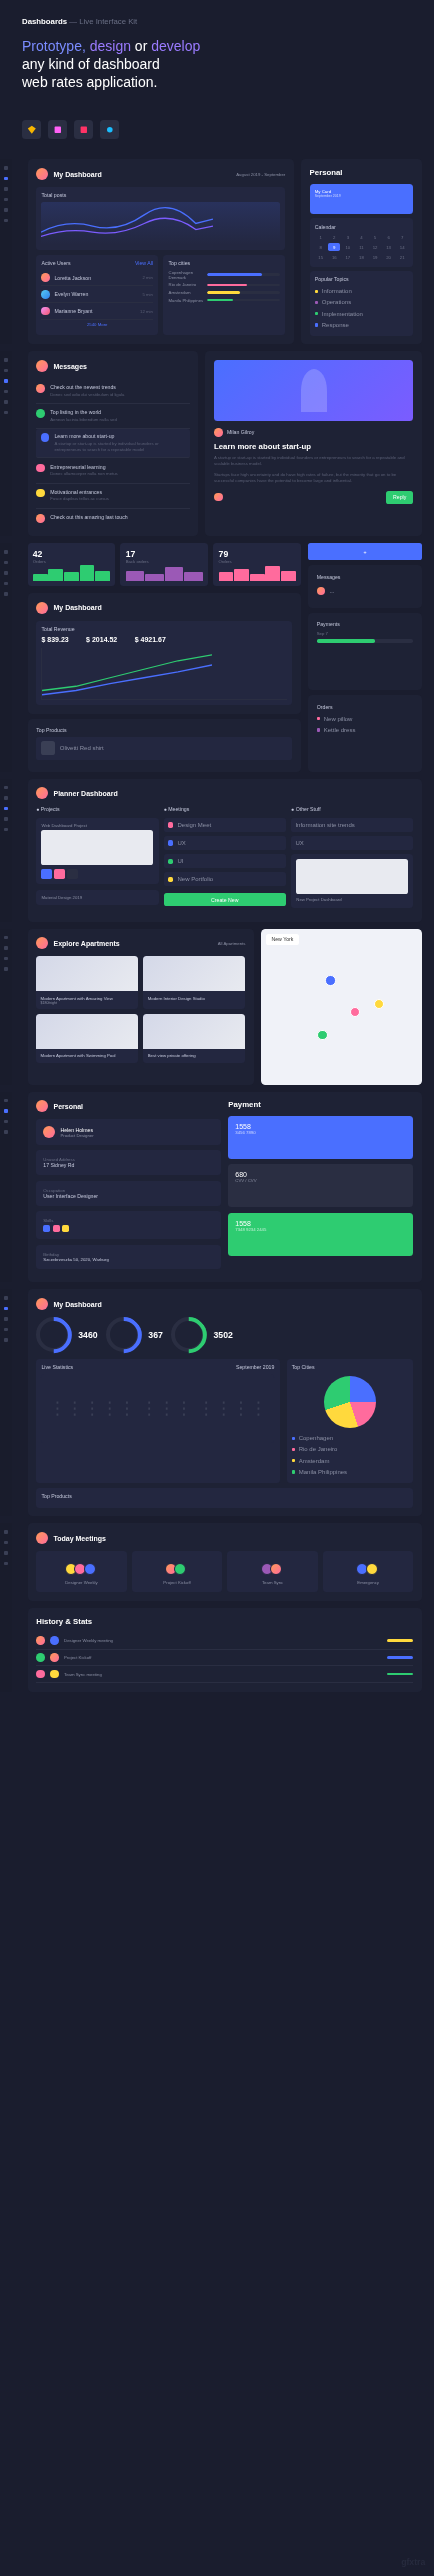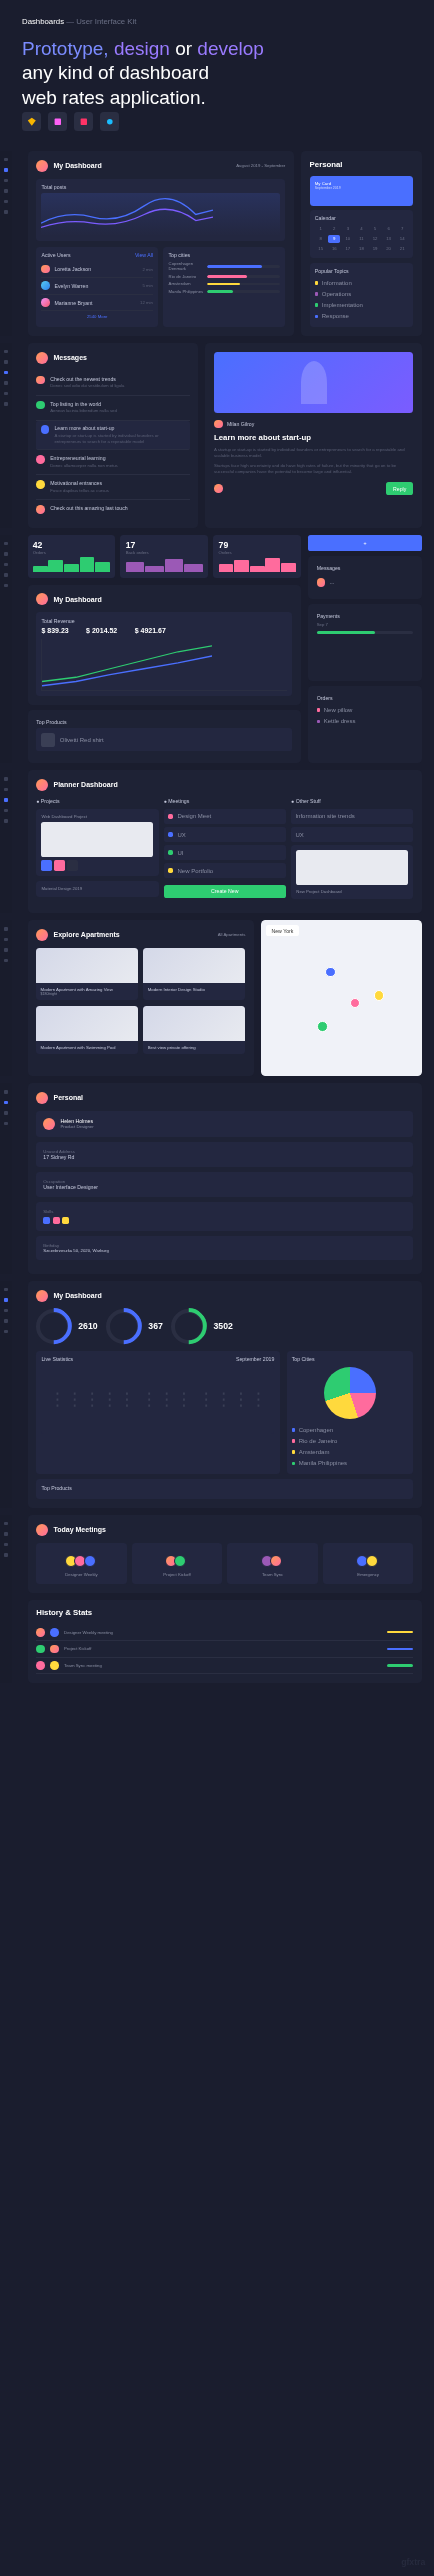--- a/index.html
+++ b/index.html
@@ -1,20 +1,20 @@
 <!DOCTYPE html>
 <html style="font-size:14px"><head>
 <meta charset="utf-8">
 <style>
 *{margin:0;padding:0;box-sizing:border-box;font-family:-apple-system,BlinkMacSystemFont,sans-serif}
 body{background:#1a1d2e;color:#8a8fa3;width:434px;font-size:6px}
 .header{padding:17.4px 22px 13px}
 .header-title{font-size:7.8px;color:#6a6f85;margin-bottom:10.4px}
-.header-title b{color:#fff;font-weight:400}
-.hero{font-size:19px;line-height:1.3;color:#fff;margin-bottom:1px}
+.header-title b{color:#fff;font-weight:700}
+.hero{font-size:14px;line-height:1.3;color:#fff;margin-bottom:29px}
 .hero .c1{color:#7b8cff}
 .hero .c2{color:#9a7bff}
 .icon-row{display:flex;gap:7px}
 .icon-box{width:19px;height:19px;background:#2a2e42;border-radius:3.5px;display:flex;align-items:center;justify-content:center}
 .icon-box svg{width:9.6px;height:9.6px}
 .panel{background:#1e2235;margin:7px 12px;border-radius:4.3px;padding:8.7px;position:relative}
 .panel-row{display:flex;gap:7px;margin:7px 12px}
 .panel-row .panel{margin:0;flex:1}
 .panel-title{color:#fff;font-size:7.8px;font-weight:600;margin-bottom:7px}
 .sidebar{position:absolute;left:0;top:0;bottom:0;width:12px;background:#191c2c;display:flex;flex-direction:column;align-items:center;padding-top:7px;gap:7px}
@@ -93,21 +93,21 @@
 .meeting-avatars{display:flex;justify-content:center;gap:-2.6px;margin:5.2px 0}
 .meeting-avatars .avatar{margin-left:-2.6px;border:0.9px solid #232740}
 .hist-row{display:flex;align-items:center;gap:5.2px;padding:3.5px 0;border-bottom:0.9px solid #2a2e42}
 .watermark{position:fixed;bottom:8.7px;right:8.7px;color:#3a3f55;font-size:8.7px;font-weight:bold;opacity:0.4}
 </style>
 </head>
 <body>
 
 <div class="header">
   <div class="header-title">
-    <b>Dashboards</b> <span>— User Interface Kit</span>
+    <b>Dashboards</b> <span>— Live Interface Kit</span>
   </div>
   <div class="hero">
     <span class="c1">Prototype, </span><span class="c2">design </span><span>or </span><span class="c2">develop</span><br>
     <span>any kind of dashboard</span><br>
     <span>web rates application.</span>
   </div>
   <div class="icon-row">
     <div class="icon-box">
         <svg viewBox="0 0 24 24">
           <path fill="#f7b500" d="M12 2L2 9l10 13L22 9z"></path>
@@ -597,20 +597,35 @@
               <div style="width:7px;height:7px;background:#4a6fff;border-radius:1.7px"></div>
               <div style="width:7px;height:7px;background:#ff6b9d;border-radius:1.7px"></div>
               <div style="width:7px;height:7px;background:#ffd93d;border-radius:1.7px"></div>
             </div>
           </div>
         <div class="profile-card">
             <div style="font-size:4.3px;color:#6a6f85">Birthday</div>
             <div style="font-size:4.3px;color:#c5c9dc">Szczebrzeszka 50, 2020, Warburg</div>
           </div>
       </div>
+      <div class="profile-col">
+        <div class="panel-title">Payment</div>
+        <div class="pay-card blue">
+            <div style="color:#fff;font-size:7px">1558</div>
+            <div style="color:rgba(255,255,255,0.7);font-size:4.3px">3456 7890</div>
+          </div>
+        <div class="pay-card dark">
+            <div style="color:#fff;font-size:7px">680</div>
+            <div style="font-size:4.3px">CVV / CVV</div>
+          </div>
+        <div class="pay-card green">
+            <div style="color:#fff;font-size:7px">1558</div>
+            <div style="color:rgba(255,255,255,0.7);font-size:4.3px">7348 9234 2445</div>
+          </div>
+      </div>
     </div>
   </div>
 </div>
 
 <div class="dash-wrap">
   <div class="sidebar">
       <div class="sb-dot"></div>
       <div class="sb-dot active"></div>
       <div class="sb-dot"></div>
       <div class="sb-dot"></div>
@@ -618,21 +633,21 @@
     </div>
   <div class="panel">
     <div class="dash-header">
       <span class="avatar"></span>
       <span class="title">My Dashboard</span>
     </div>
     <div style="display:flex;gap:8.7px;margin-bottom:7px">
       <div class="donut-stat">
           <div class="donut"></div>
           <div>
-            <div class="stat-num">2610</div>
+            <div class="stat-num">3460</div>
           </div>
         </div>
       <div class="donut-stat">
           <div class="donut" style="border-color:#2a2e42"></div>
           <div>
             <div class="stat-num">367</div>
           </div>
         </div>
       <div class="donut-stat">
           <div class="donut green"></div>

